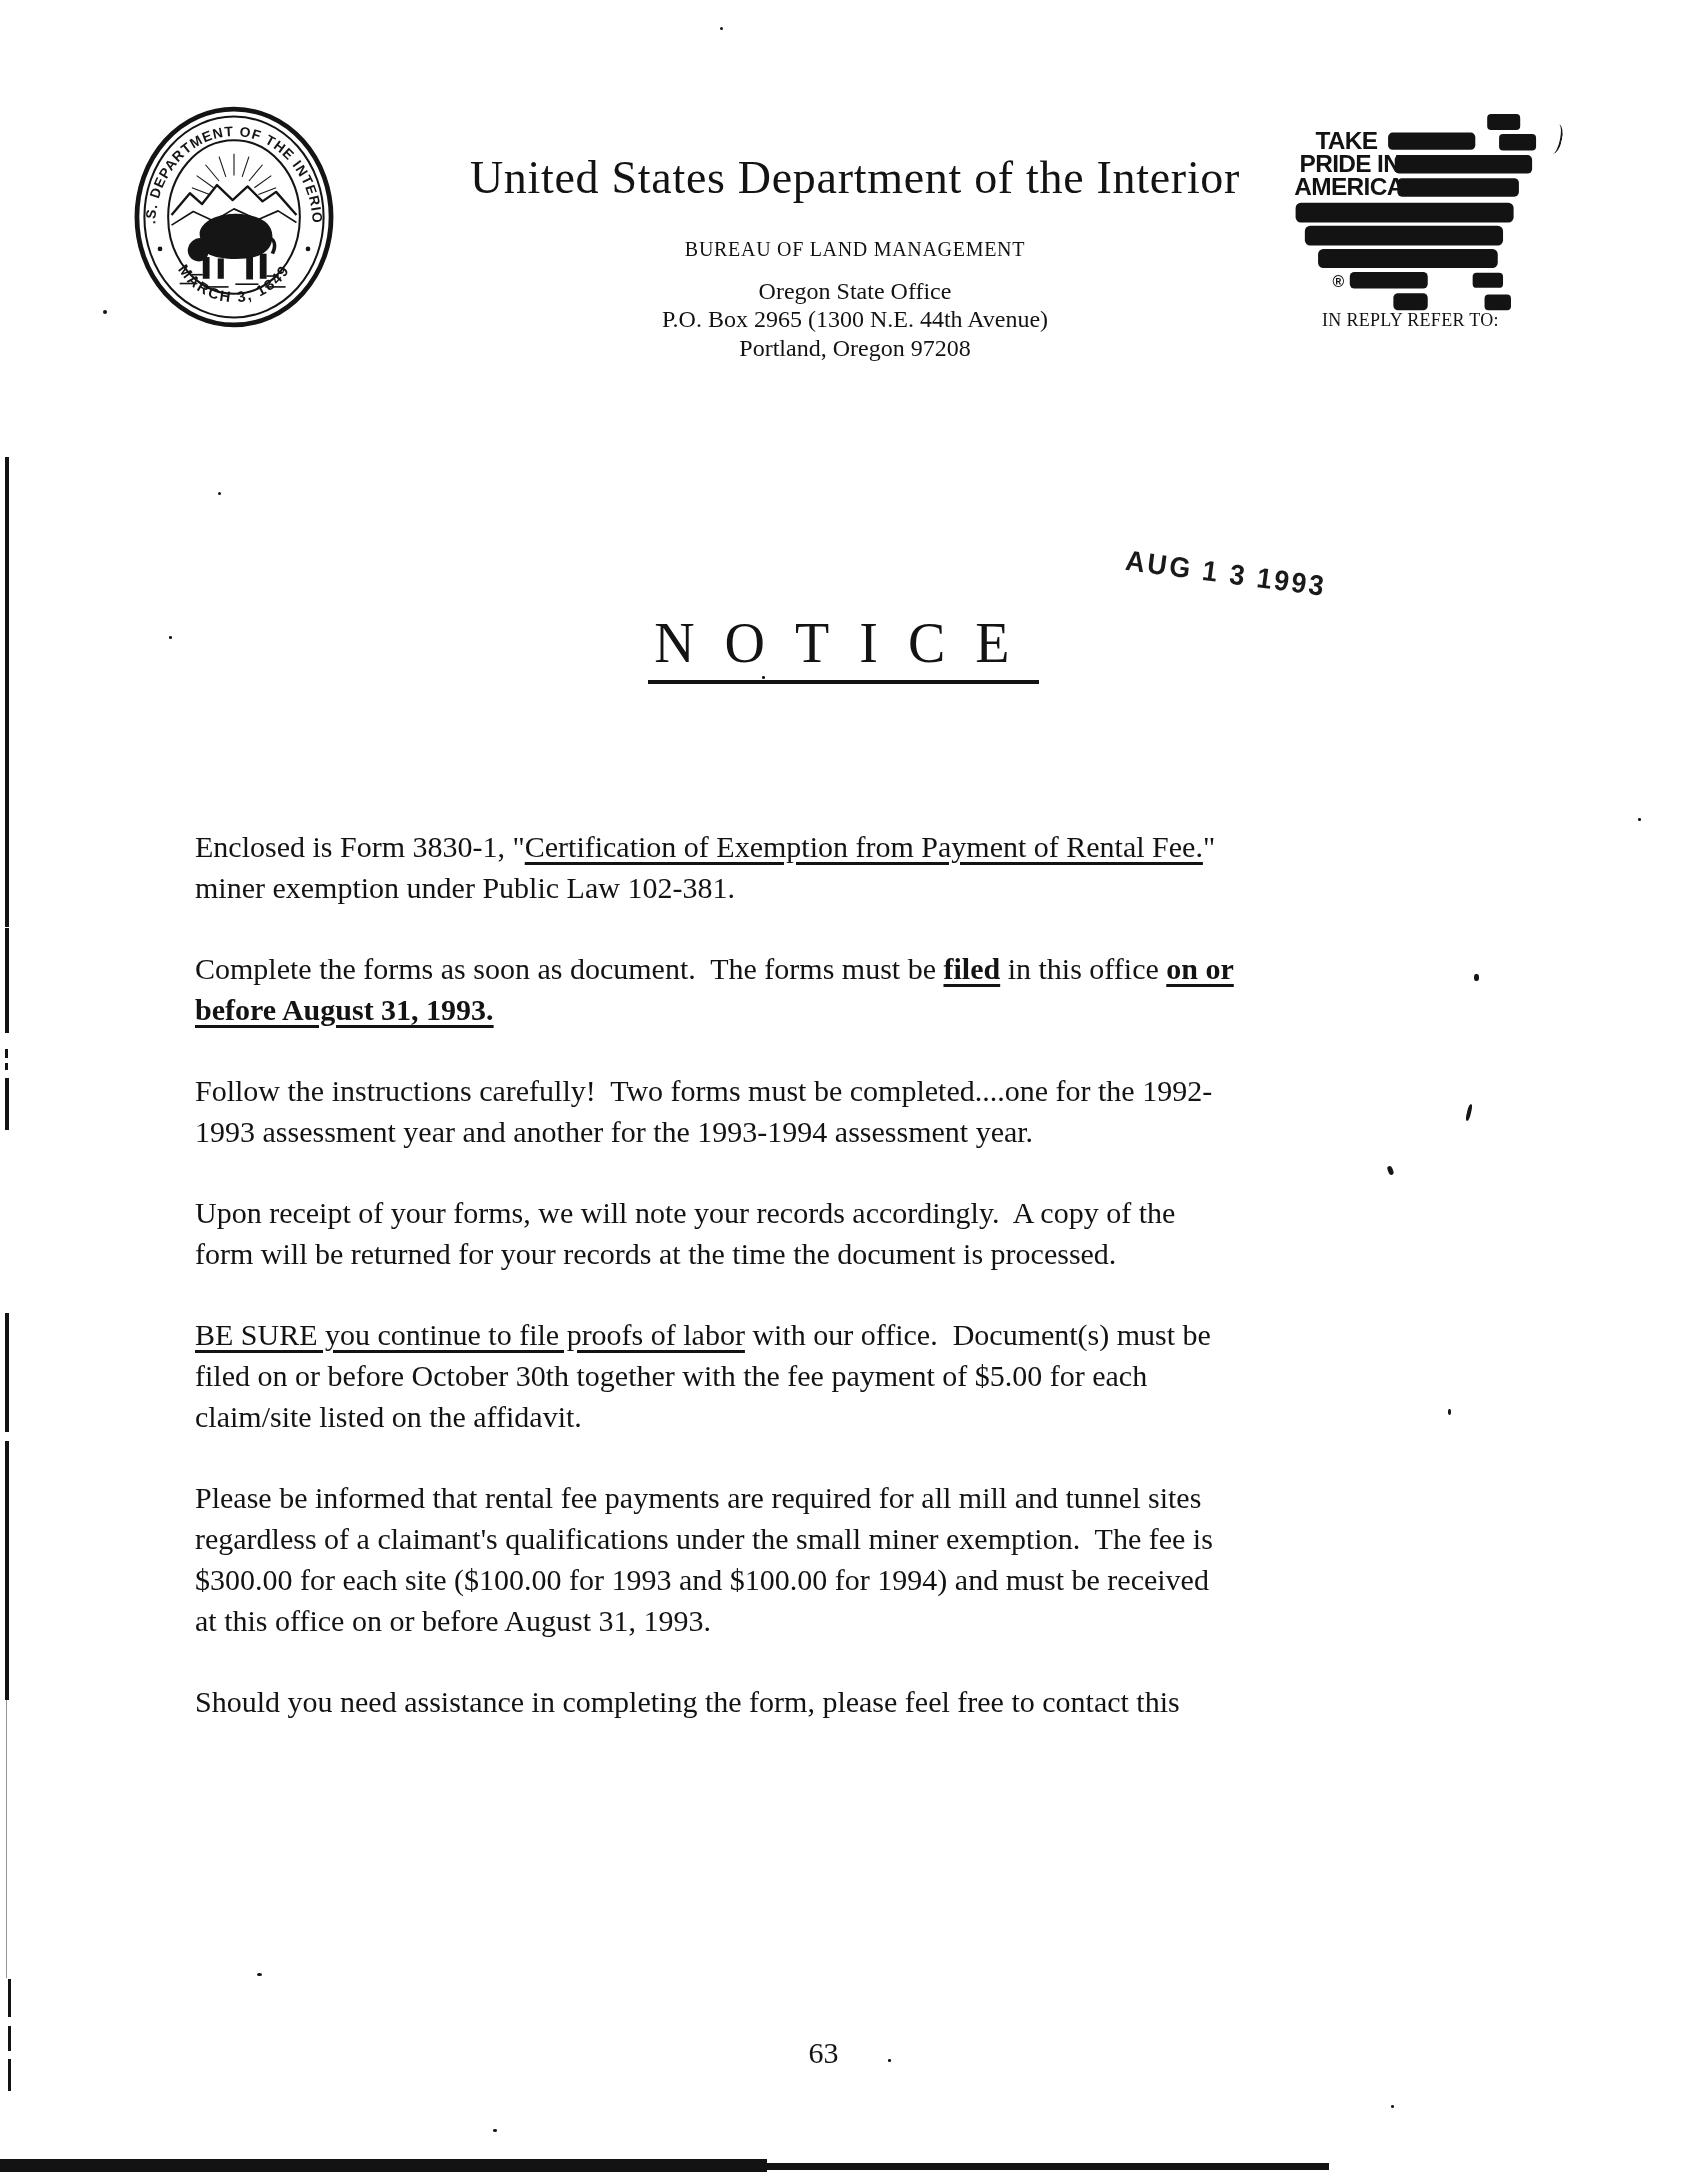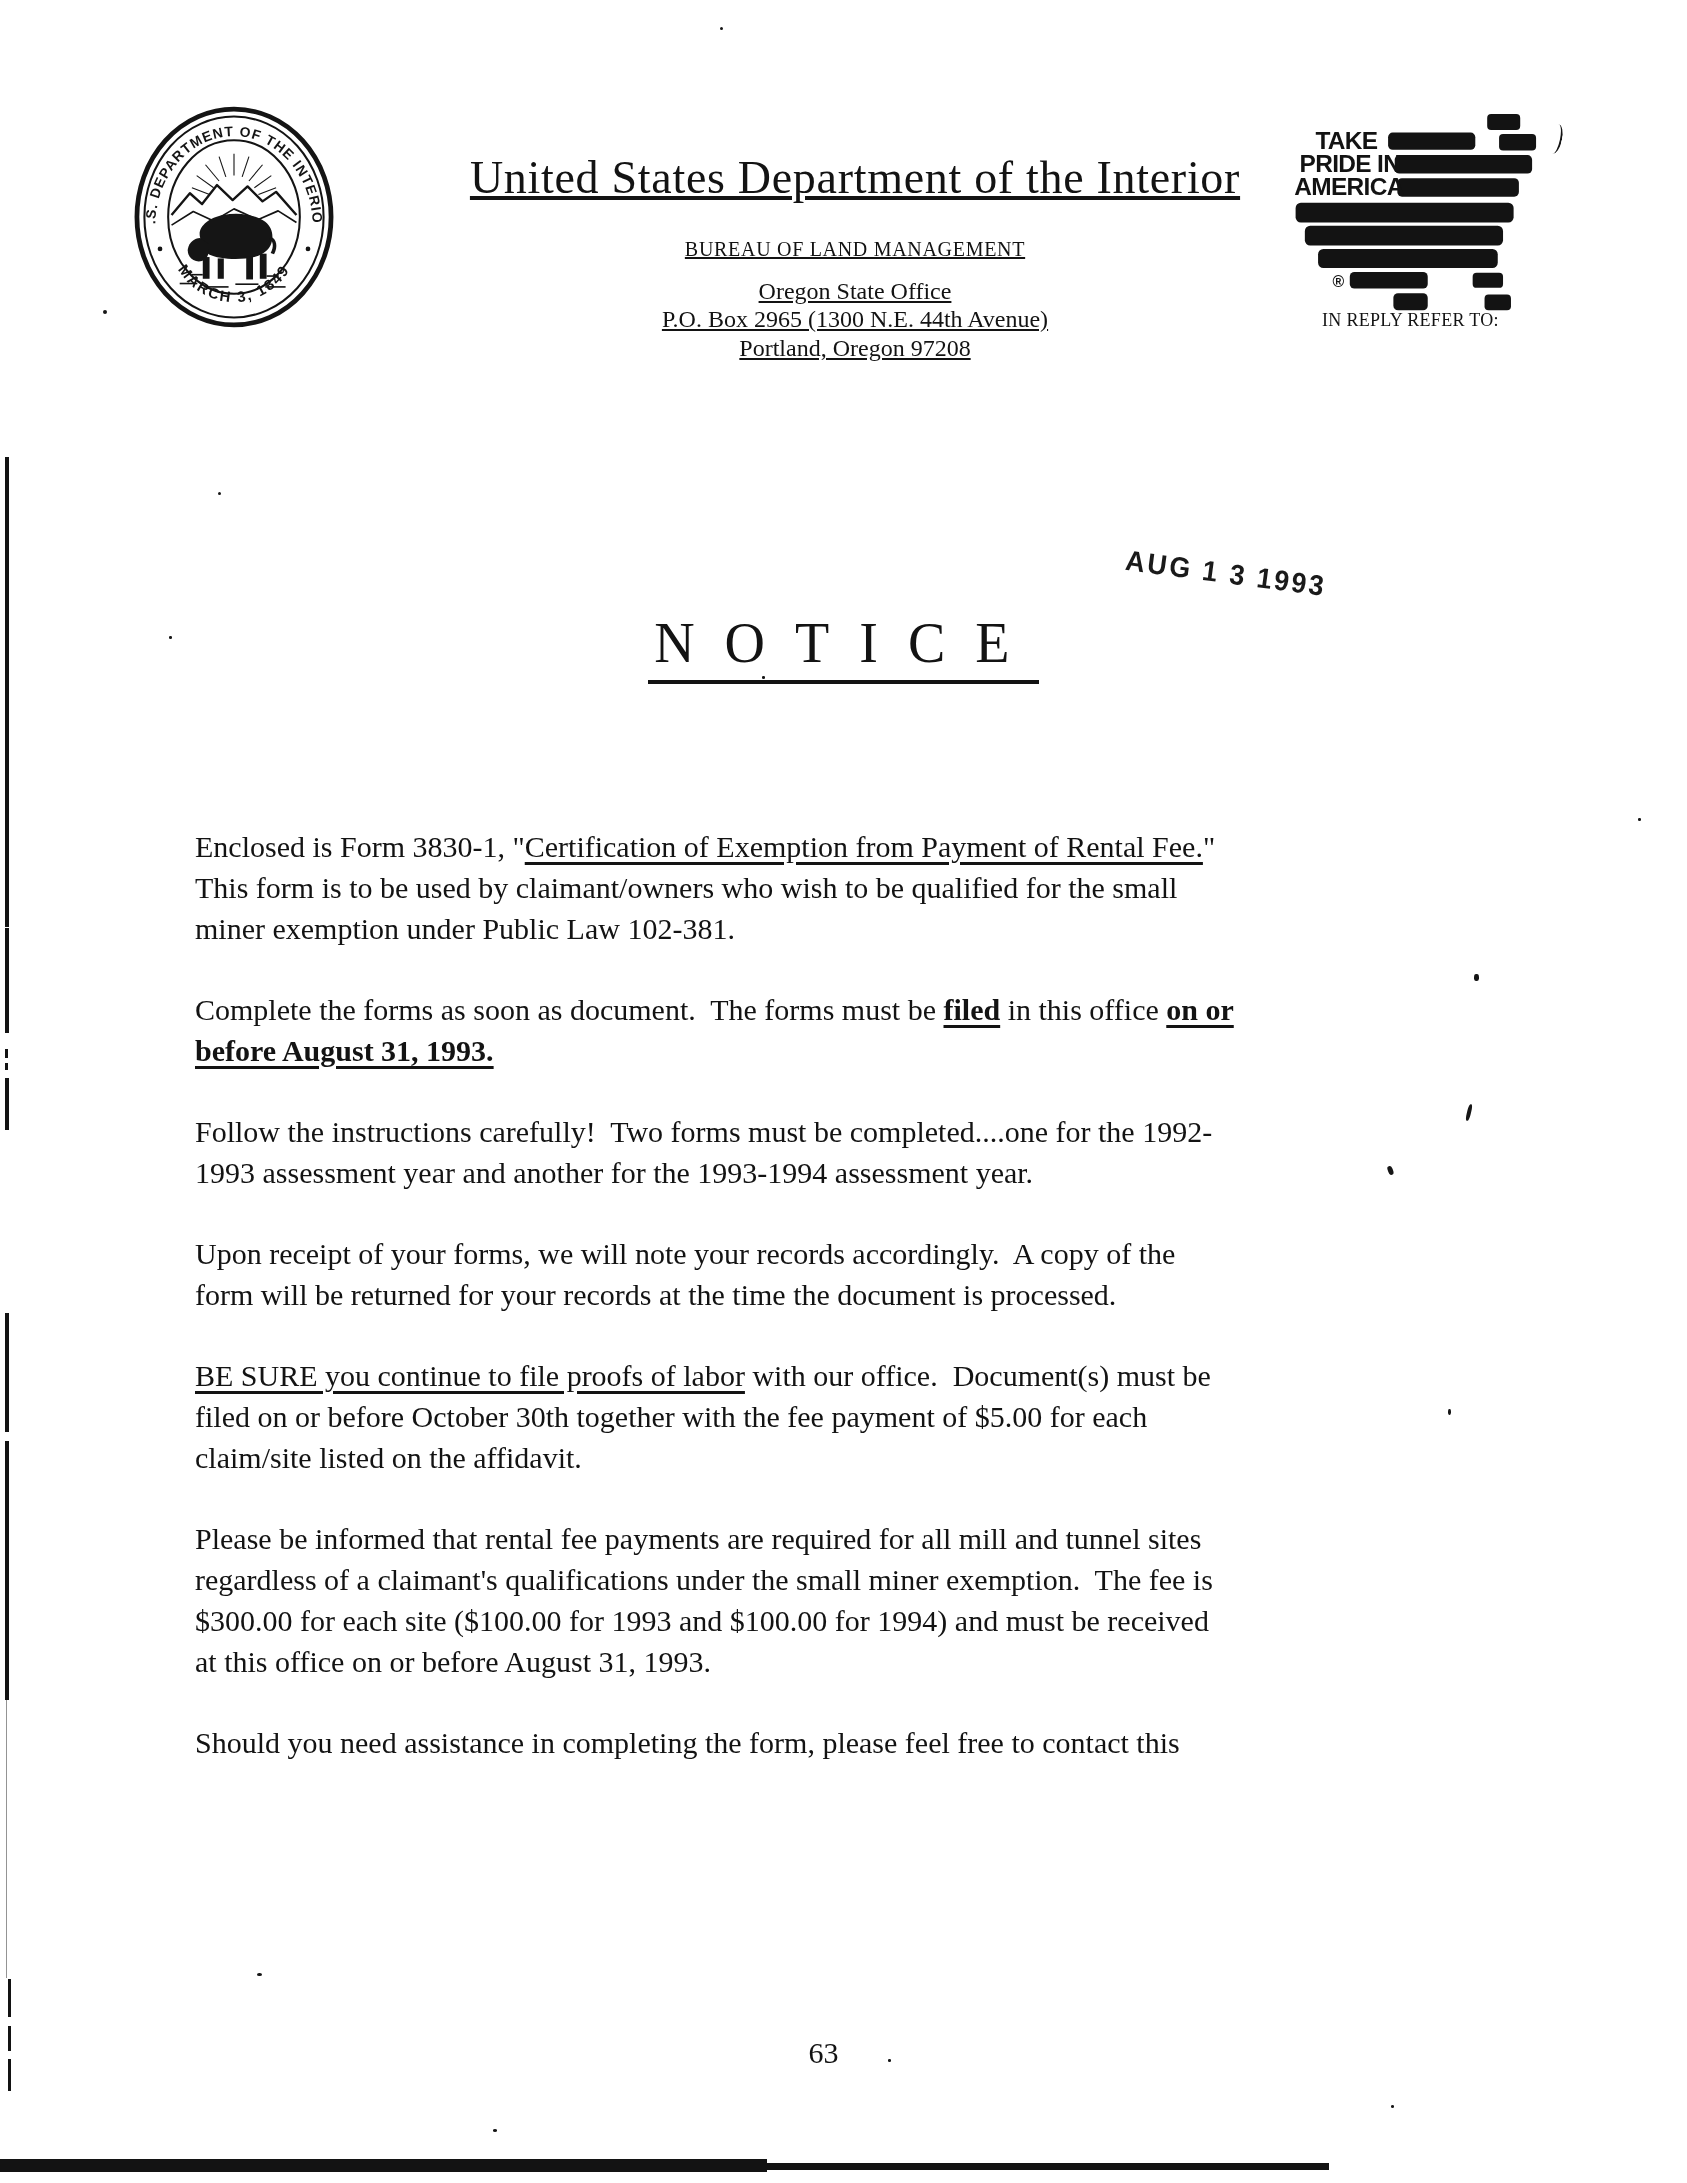--- a/index.html
+++ b/index.html
@@ -6,21 +6,21 @@
   *{box-sizing:border-box;}
   html,body{margin:0;padding:0;background:#888;}
   .page{
     position:relative; width:1687px; height:2183px;
     background:var(--paper); color:var(--ink);
     font-family:"Liberation Serif", serif;
     overflow:hidden;
   }
   
   .seal{position:absolute; left:131px; top:105px; width:206px; height:224px;}
-  .hdr-center{position:absolute; left:392px; width:926px; text-align:center;text-decoration:underline;}
+  .hdr-center{position:absolute; left:392px; width:926px; text-align:center;}
   .title{top:151px; font-size:46px; letter-spacing:0.7px; white-space:nowrap;}
   .agency{top:238px; font-size:20px; letter-spacing:0.7px;}
   .office{top:278px; font-size:24px;}
   .address{top:306px; font-size:24px;}
   .city{top:335px; font-size:24px;}
   .takepride{position:absolute; left:1289px; top:114px; width:255px; height:209px;}
   .reply{position:absolute; left:1322px; top:310px; width:198px;
          font-size:18px; letter-spacing:0.3px; white-space:nowrap;}
   
   .stamp{
@@ -146,21 +146,20 @@
 
   <div class="stamp">AUG 1 3 1993</div>
 
   <div class="notice-wrap">
     <span class="notice-heading">NOTICE</span>
   </div>
 
   <div class="letter-body">
     <p class="para">
         <span class="ln"><span>Enclosed is Form 3830-1, "</span><span class="u">Certification of Exemption from Payment of Rental Fee.</span><span>"</span></span>
-        <span class="ln"><span>This form is to be used by claimant/owners who wish to be qualified for the small</span></span>
         <span class="ln"><span>miner exemption under Public Law 102-381.</span></span>
       </p>
     <p class="para">
         <span class="ln"><span>Complete the forms as soon as document.  The forms must be </span><span class="u b">filed</span><span> in this office </span><span class="u b">on or</span></span>
         <span class="ln"><span class="u b">before August 31, 1993.</span></span>
       </p>
     <p class="para">
         <span class="ln"><span>Follow the instructions carefully!  Two forms must be completed....one for the 1992-</span></span>
         <span class="ln"><span>1993 assessment year and another for the 1993-1994 assessment year.</span></span>
       </p>

